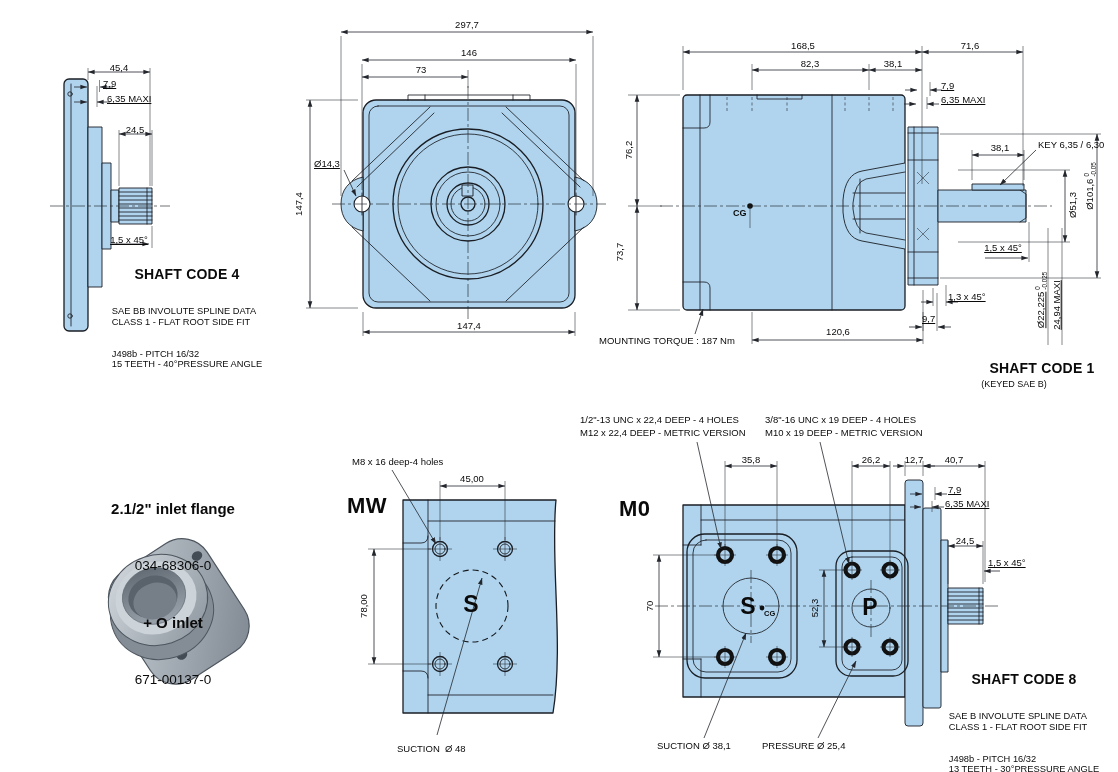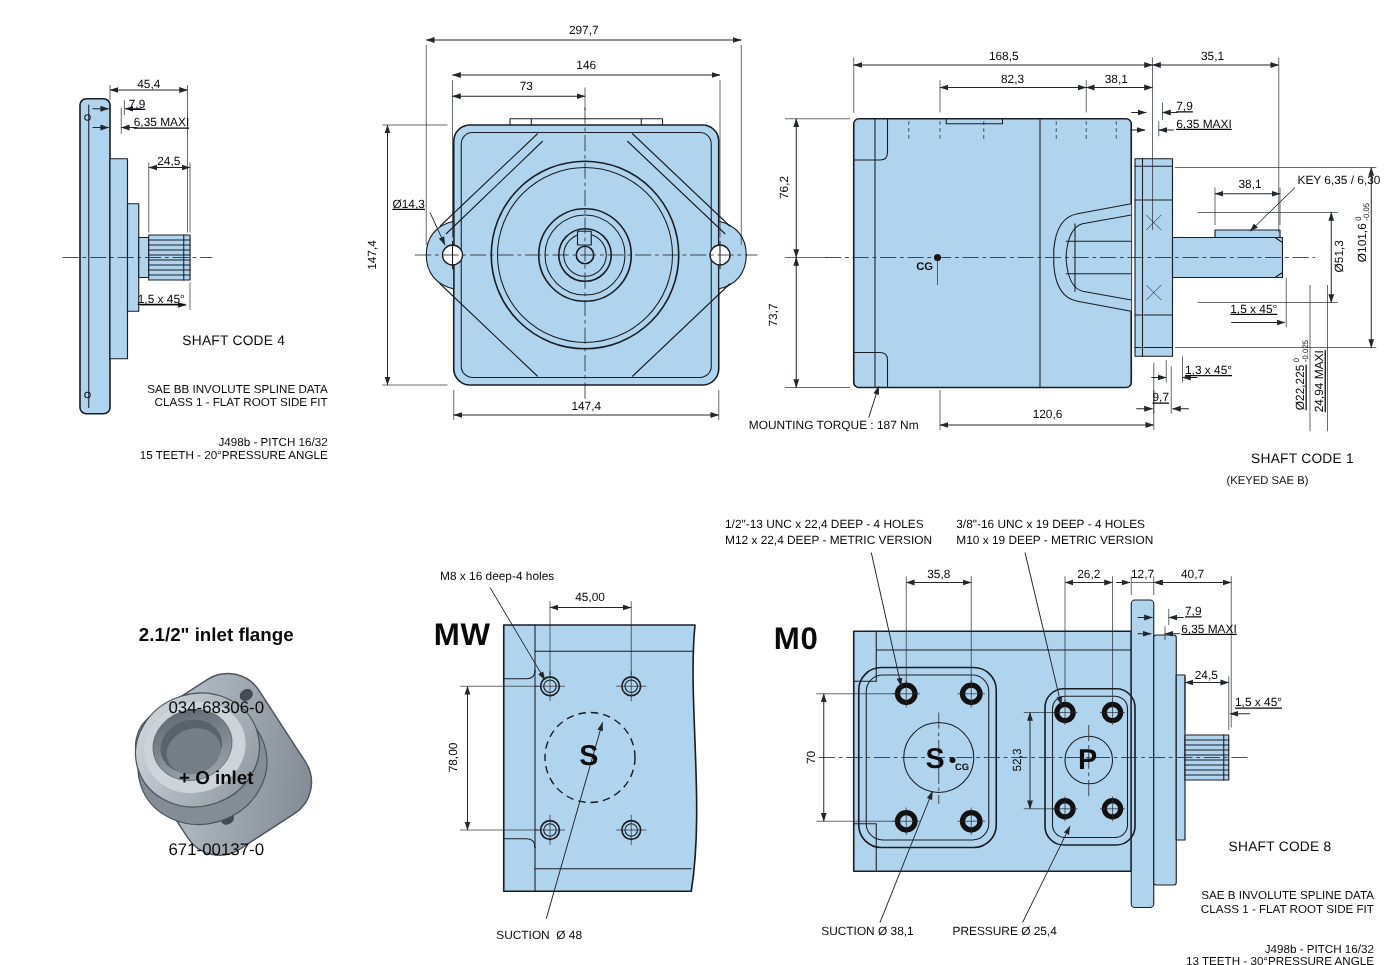--- a/index.html
+++ b/index.html
@@ -21,24 +21,24 @@
   .cl{fill:none;stroke:#23272d;stroke-width:.65;stroke-dasharray:13 3 3 3;}
   .dc{fill:none;stroke:#14181d;stroke-width:1.1;stroke-dasharray:6 4;}
   .hd{fill:none;stroke:#23272d;stroke-width:.6;stroke-dasharray:3 2.5;}
   
   .lbl{position:absolute;font-size:9.5px;line-height:1.12;white-space:pre;color:var(--text);}
   .hc{transform:translateX(-50%);}
   .cc{transform:translate(-50%,-50%);}
   .vrot{transform:translate(-50%,-50%) rotate(-90deg);display:flex;align-items:center;gap:2px;}
   .ul{text-decoration:underline;}
   .b{font-weight:bold;}
-  .title{font-size:11px;font-weight:normal;letter-spacing:.2px;}
+  .title{font-size:14px;font-weight:bold;letter-spacing:.2px;}
   .sub{font-size:9px;}
-  .specs span{display:block;font-size:9.3px;line-height:10.6px;text-align:right;}
-  .viewlabel{font-size:25px;font-weight:bold;letter-spacing:.5px;}
+  .specs span{display:block;font-size:9.3px;line-height:10.6px;text-align:left;}
+  .viewlabel{font-size:22px;font-weight:bold;letter-spacing:.5px;}
   .port{font-size:23px;font-weight:bold;}
   .cgsmall{font-size:7.5px;font-weight:bold;}
   .tol{display:inline-flex;flex-direction:column;font-size:6.3px;line-height:6.6px;}
   .partblock{text-align:center;line-height:19px;}
   .partblock .pt{font-size:15px;font-weight:bold;display:block;}
   .partblock .pn{font-size:13.5px;display:block;}
 </style>
 </head>
 <body>
 
@@ -272,32 +272,32 @@
 </svg>
 
   <div class="lbl hc" style="left:119px;top:63px">45,4</div>
   <div class="lbl ul" style="left:103px;top:79px">7,9</div>
   <div class="lbl ul" style="left:107px;top:94px">6,35 MAXI</div>
   <div class="lbl hc" style="left:135px;top:125px">24,5</div>
   <div class="lbl ul hc" style="left:129px;top:235px">1,5 x 45°</div>
   <div class="lbl title hc" style="left:187px;top:267px">SHAFT CODE 4</div>
   <div class="lbl specs hc" style="left:187px;top:285px">
     <span>SAE BB INVOLUTE SPLINE DATA</span><span>CLASS 1 - FLAT ROOT SIDE FIT</span>
-    <span>J498b - PITCH 16/32</span><span>15 TEETH - 20°PRESSURE ANGLE</span>
+    <span>J498b - PITCH 16/32</span><span>15 TEETH - 40°PRESSURE ANGLE</span>
   </div>
 
   <div class="lbl hc" style="left:467px;top:20px">297,7</div>
   <div class="lbl hc" style="left:469px;top:48px">146</div>
   <div class="lbl hc" style="left:421px;top:65px">73</div>
   <div class="lbl ul" style="left:314px;top:159px">Ø14,3</div>
   <div class="lbl vrot" style="left:299px;top:204px"><span>147,4</span></div>
   <div class="lbl hc" style="left:469px;top:321px">147,4</div>
 
   <div class="lbl hc" style="left:803px;top:41px">168,5</div>
-  <div class="lbl hc" style="left:970px;top:41px">35,1</div>
+  <div class="lbl hc" style="left:970px;top:41px">71,6</div>
   <div class="lbl hc" style="left:810px;top:59px">82,3</div>
   <div class="lbl hc" style="left:893px;top:59px">38,1</div>
   <div class="lbl ul" style="left:941px;top:81px">7,9</div>
   <div class="lbl ul" style="left:941px;top:95px">6,35 MAXI</div>
   <div class="lbl vrot" style="left:629px;top:150px"><span>76,2</span></div>
   <div class="lbl vrot" style="left:620px;top:252px"><span>73,7</span></div>
   <div class="lbl hc" style="left:1000px;top:143px">38,1</div>
   <div class="lbl" style="left:1038px;top:140px">KEY 6,35 / 6,30</div>
   <div class="lbl vrot" style="left:1073px;top:205px"><span>Ø51,3</span></div>
   <div class="lbl vrot" style="left:1091px;top:186px">

